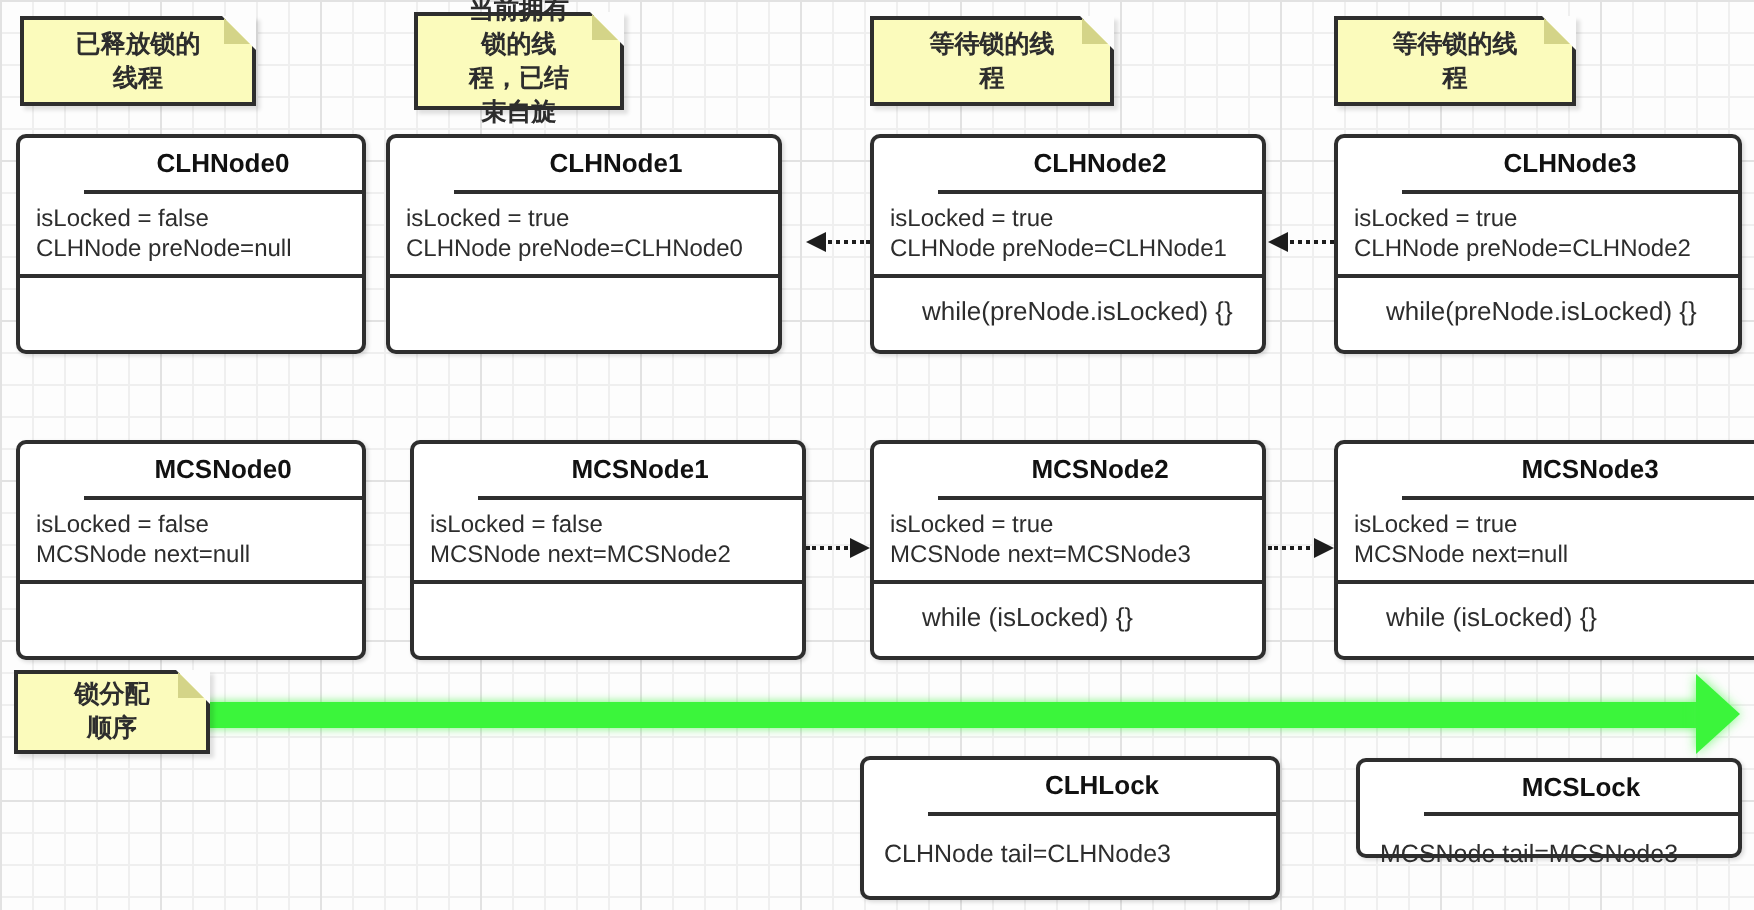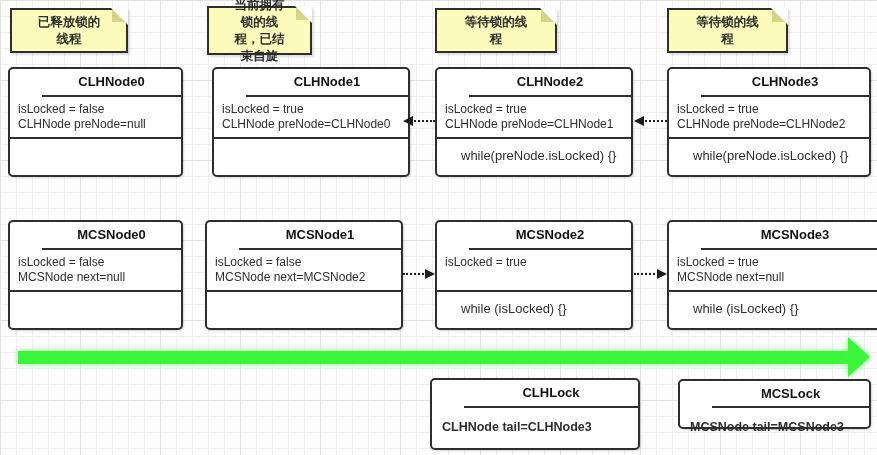--- a/index.html
+++ b/index.html
@@ -52,21 +52,21 @@
   }
   .box-fields {
     height:42px; padding:5px 8px 0;
     font-size:12px; line-height:15px;
     border-bottom:2px solid #2e2e2e;
     white-space:nowrap;
   }
   .box-method {
     flex:1; padding:9px 24px 0; font-size:13px; white-space:nowrap;
   }
-  .lock-box .box-body { flex:1; padding:12px 10px 0; font-size:12.5px;font-weight:bold; }
+  .lock-box .box-body { flex:1; padding:12px 10px 0; font-size:12.5px; }
 
   
   .dot-arrow { position:absolute; height:12px; z-index:2; }
   .dot-arrow .line-l { position:absolute; top:4px; left:8px; right:0; border-top:2px dotted #1d1d1d; }
   .dot-arrow .line-r { position:absolute; top:4px; left:0; right:8px; border-top:2px dotted #1d1d1d; }
   .dot-arrow .head-left {
     position:absolute; left:0; top:0; width:0; height:0;
     border-right:10px solid #1d1d1d;
     border-top:5px solid transparent; border-bottom:5px solid transparent;
   }
@@ -110,21 +110,21 @@
 
   <div class="uml-box" style="left:8px;top:67px;width:175px;height:110px">
     <div class="box-title">CLHNode0</div>
     <div class="box-fields">
       <div>isLocked = false</div>
       <div>CLHNode preNode=null</div>
     </div>
     <div class="box-method"></div>
   </div>
 
-  <div class="uml-box" style="left:212px;top:67px;width:198px;height:110px">
+  <div class="uml-box" style="left:193px;top:67px;width:198px;height:110px">
     <div class="box-title">CLHNode1</div>
     <div class="box-fields">
       <div>isLocked = true</div>
       <div>CLHNode preNode=CLHNode0</div>
     </div>
     <div class="box-method"></div>
   </div>
 
   <div class="uml-box" style="left:435px;top:67px;width:198px;height:110px">
     <div class="box-title">CLHNode2</div>
@@ -168,20 +168,21 @@
       <div>isLocked = false</div>
       <div>MCSNode next=MCSNode2</div>
     </div>
     <div class="box-method"></div>
   </div>
 
   <div class="uml-box" style="left:435px;top:220px;width:198px;height:110px">
     <div class="box-title">MCSNode2</div>
     <div class="box-fields">
       <div>isLocked = true</div>
+      <div>MCSNode next=MCSNode3</div>
     </div>
     <div class="box-method">while (isLocked) {}</div>
   </div>
 
   <div class="uml-box" style="left:667px;top:220px;width:224px;height:110px">
     <div class="box-title">MCSNode3</div>
     <div class="box-fields">
       <div>isLocked = true</div>
       <div>MCSNode next=null</div>
     </div>
@@ -195,20 +196,23 @@
   <div class="dot-arrow" style="left:634px;top:269px;width:33px">
     <span class="line-r"></span>
     <span class="head-right"></span>
   </div>
 
   <div class="flow-arrow">
     <div class="flow-bar"></div>
     <div class="flow-head"></div>
   </div>
 
+  <div class="note" style="left:7px;top:335px;width:98px;height:42px">
+    <span>锁分配顺序</span>
+  </div>
 
   <div class="uml-box lock-box" style="left:430px;top:378px;width:210px;height:72px">
     <div class="box-title">CLHLock</div>
     <div class="box-body">CLHNode tail=CLHNode3</div>
   </div>
 
   <div class="uml-box lock-box" style="left:678px;top:379px;width:193px;height:50px">
     <div class="box-title">MCSLock</div>
     <div class="box-body">MCSNode tail=MCSNode3</div>
   </div>

